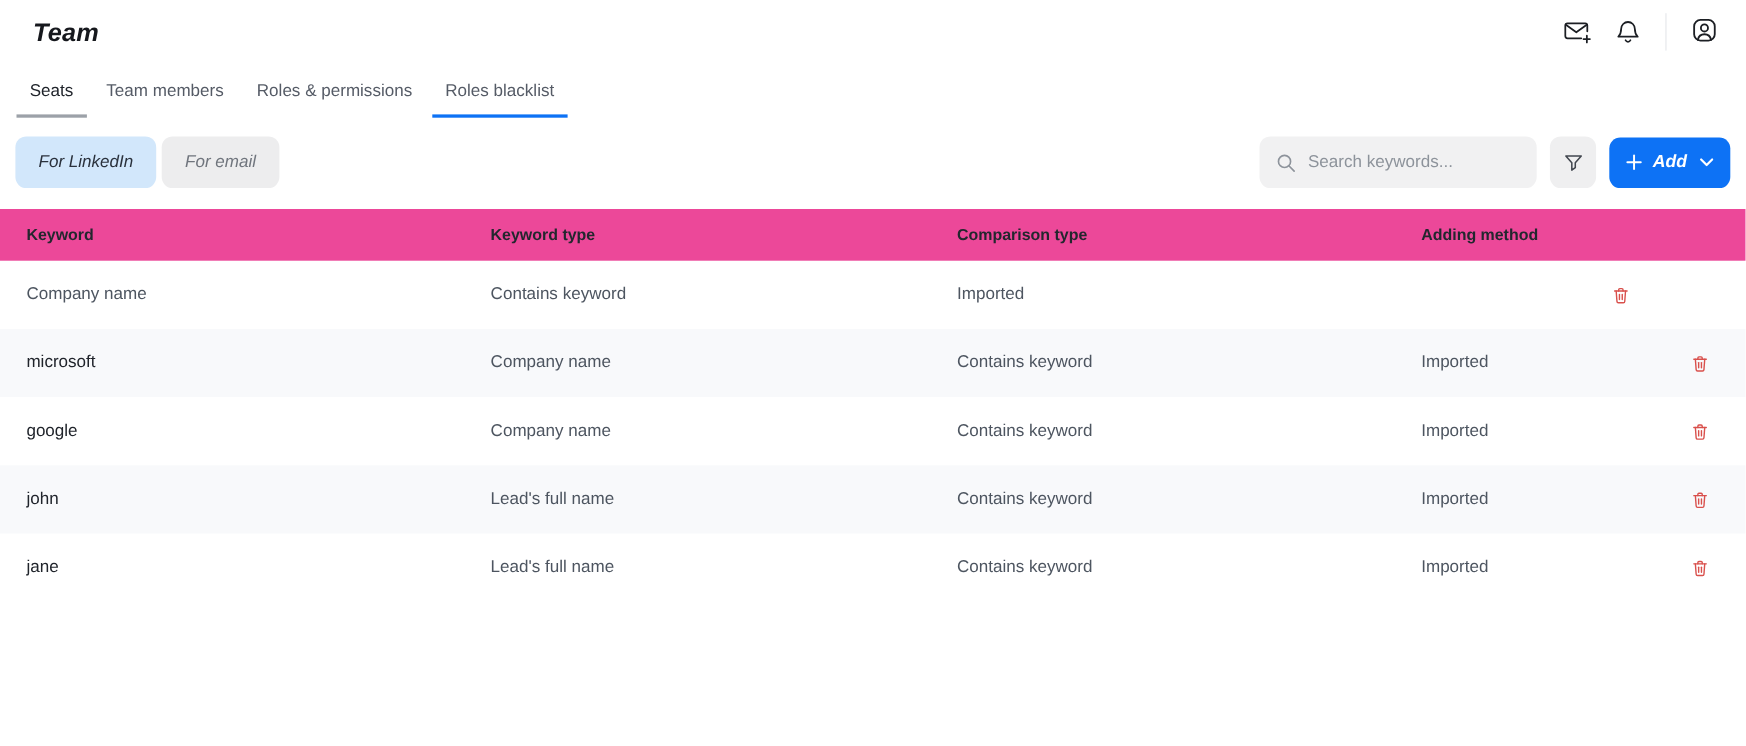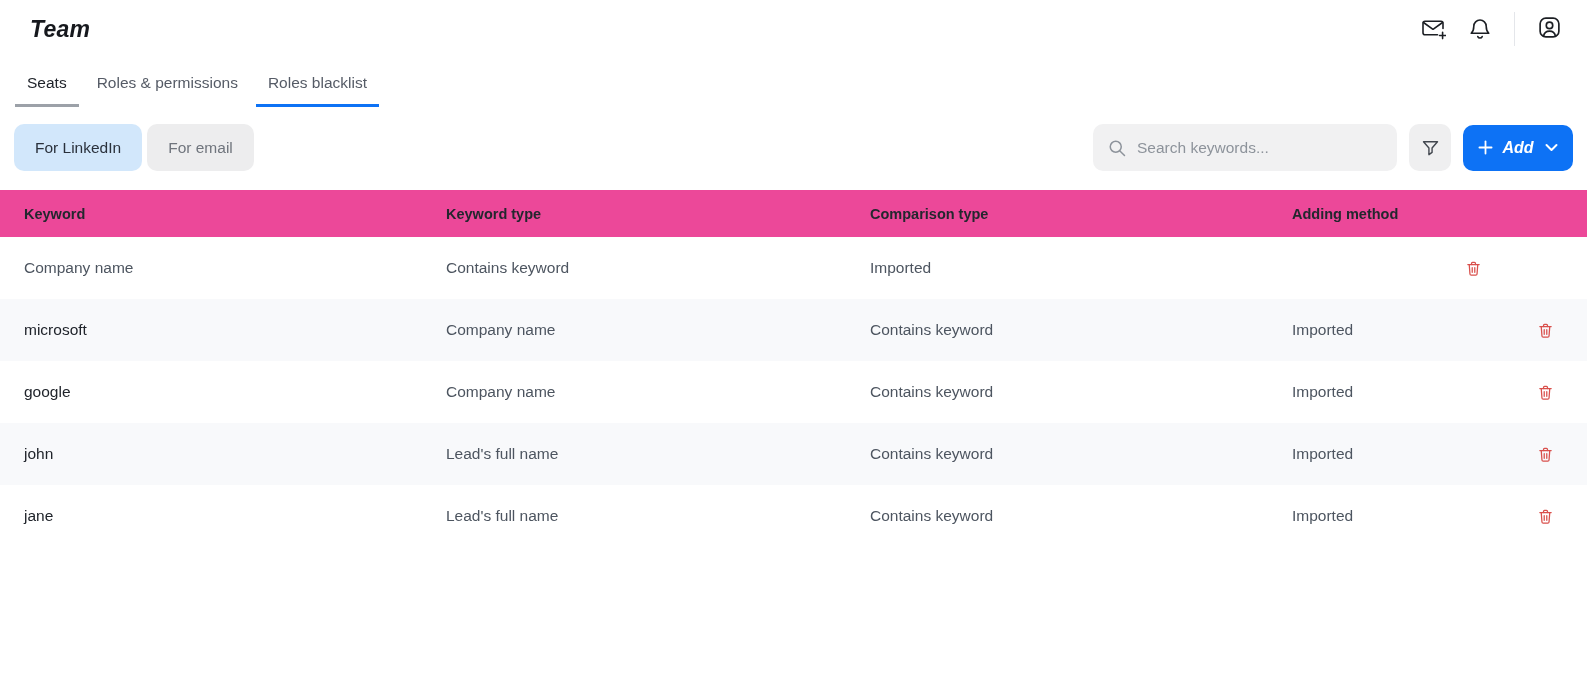--- a/index.html
+++ b/index.html
@@ -21,25 +21,25 @@
          background:none; border-top:none; border-left:none; border-right:none;
          font-family:inherit; }
   .tab.seats { color:#20242b; border-bottom-color:#9ca1a8; }
   .tab.active { border-bottom-color:#0d72f5; }
 
   
   .toolbar { display:flex; justify-content:space-between; align-items:center;
              margin:17px 14px 0 14px; }
   .pills { display:flex; gap:5px; }
   .pill { height:47px; padding:0 21px; border-radius:10px; font-size:15.5px;
-          display:flex; align-items:center; border:none; cursor:pointer; font-family:inherit; }
+          display:flex; align-items:center; border:none; cursor:pointer; font-family:inherit;font-style:italic; }
   .pill.active { background:#d2e7fb; color:#2a313c; }
   .pill.inactive { background:#ededee; color:#70757d; }
   .toolbar-right { display:flex; align-items:center; gap:12px; }
-  .searchbox { width:304px; height:47px; background:#f1f1f2; border-radius:10px;
+  .searchbox { width:252px; height:47px; background:#f1f1f2; border-radius:10px;
                display:flex; align-items:center; padding:0 14px; gap:10px; }
   .searchbox input { flex:1; border:none; background:transparent; outline:none;
                      font-size:15.5px; color:#20242b; font-family:inherit; }
   .searchbox input::placeholder { color:#8d939b; }
   .filter-btn { width:42px; height:47px; background:#efeff0; border-radius:10px;
                 border:none; display:flex; align-items:center; justify-content:center; cursor:pointer; }
   .add-btn { width:110px; height:46px; background:#0d72f5; border:none; border-radius:10px;
              color:#ffffff; font-size:16px; font-weight:700; display:flex; align-items:center;
              justify-content:center; gap:9px; cursor:pointer; font-family:inherit;font-style:italic; }
 
@@ -87,20 +87,21 @@
           <circle cx="12" cy="10" r="3.1"></circle>
           <path d="M6.2 20.4c.7-3.3 2.9-4.9 5.8-4.9s5.1 1.6 5.8 4.9"></path>
         </svg>
       </span>
     </button>
   </div>
 </header>
 
 <nav class="tabs">
   <button class="tab seats">Seats</button>
+  <button class="tab">Team members</button>
   <button class="tab">Roles &amp; permissions</button>
   <button class="tab active">Roles blacklist</button>
 </nav>
 
 <div class="toolbar">
   <div class="pills">
     <button class="pill active">For LinkedIn</button>
     <button class="pill inactive">For email</button>
   </div>
   <div class="toolbar-right">

